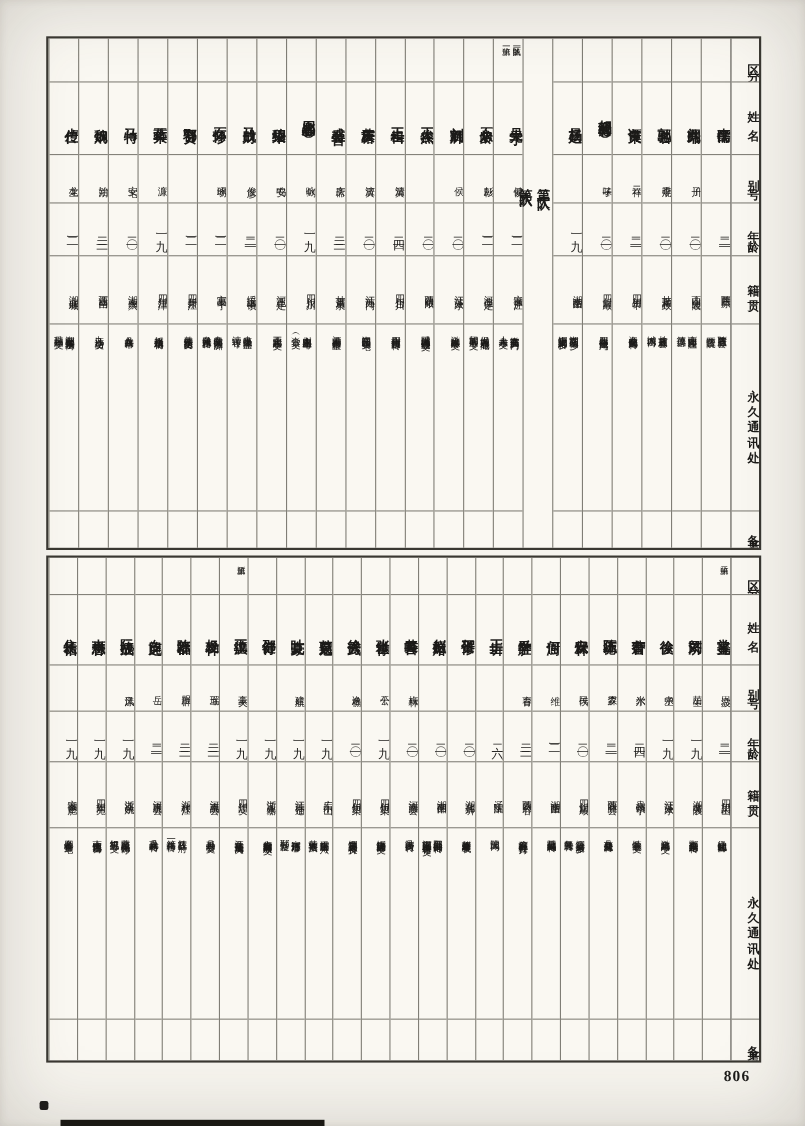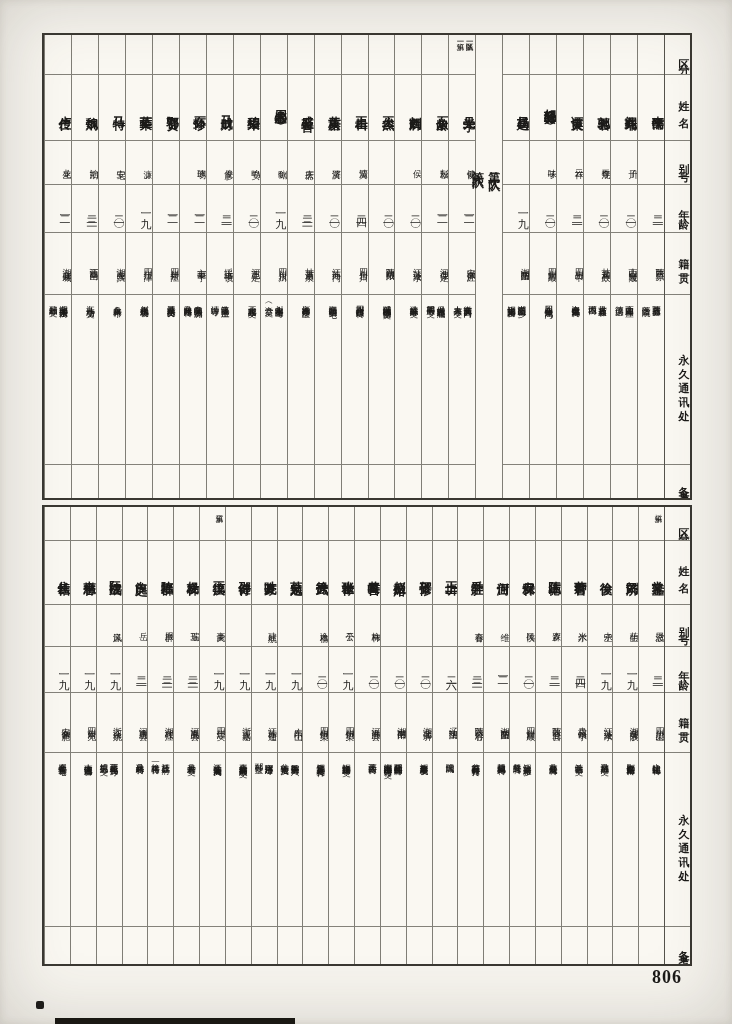--- a/index.html
+++ b/index.html
@@ -63,21 +63,21 @@
   .hcell.r-address{letter-spacing:14px}
   .hcell.r-note{letter-spacing:5px}
   
   .divider-cell{
     height:100%;writing-mode:vertical-rl;text-orientation:upright;
     white-space:pre-line;font-size:12px;font-weight:700;
     padding-top:126px;letter-spacing:3px;line-height:1.35;box-sizing:border-box;
   }
   .page-number{
     position:absolute;right:50px;bottom:36px;
-    font-size:18px;letter-spacing:1px;font-weight:600;
+    font-size:14px;letter-spacing:1px;font-weight:600;
   }
   .speck{position:absolute;left:36px;top:1001px;width:8px;height:8px;background:#1c1b19;border-radius:2px;}
   .bottom-strip{position:absolute;left:55px;top:1018px;width:240px;height:6px;background:#161511;}
 </style>
 </head>
 <body>
 
 <div class="page">
 
   <div class="reg-table t-top">

